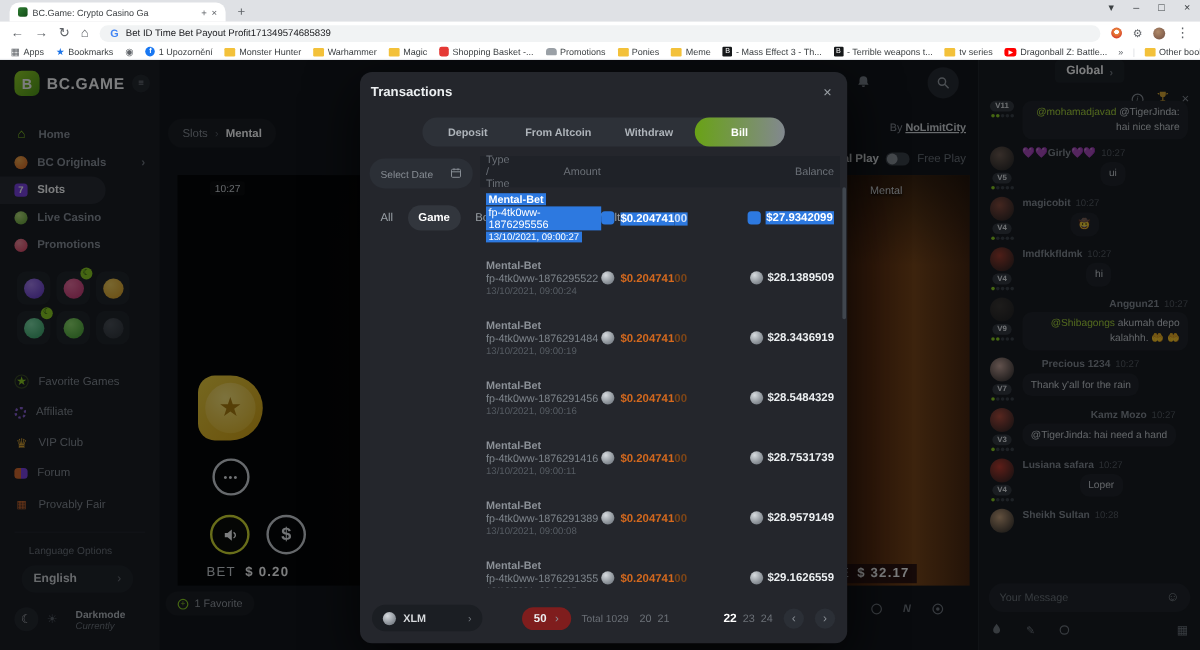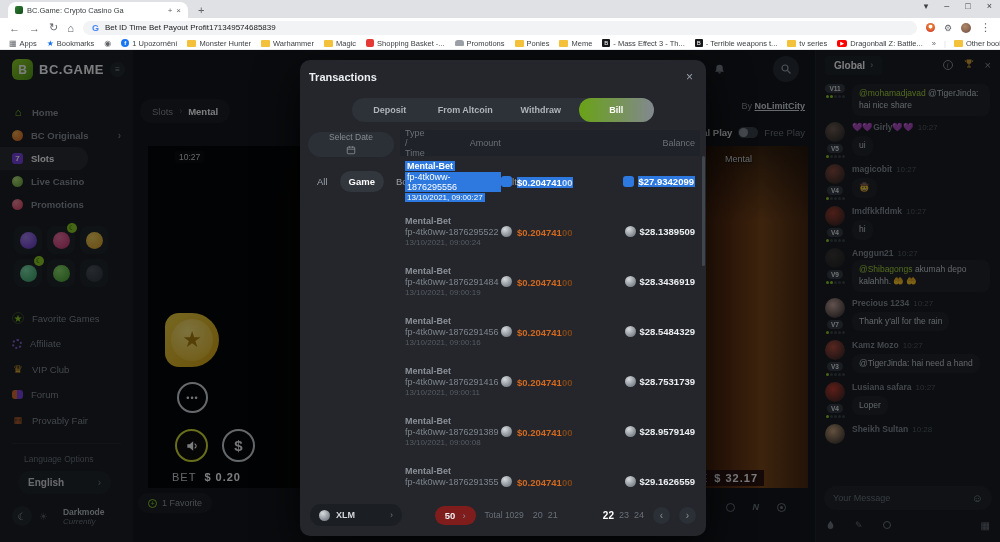--- a/index.html
+++ b/index.html
@@ -102,27 +102,27 @@
   .balance-chip b{color:#fff;margin-left:6px;}
   .under-icons{position:absolute;right:22px;bottom:-24px;display:flex;gap:18px;align-items:center;color:#6f757c;}
   .ui-ring{width:9px;height:9px;border:1px solid #6f757c;border-radius:50%;display:inline-block;}
   .ui-n{font-size:9px;font-style:italic;font-weight:bold;color:#6f757c;}
   .ui-target{width:9px;height:9px;border:1px solid #6f757c;border-radius:50%;display:inline-flex;align-items:center;justify-content:center;}
   .ui-target i{width:3px;height:3px;background:#6f757c;border-radius:50%;}
   .fav-pill{position:absolute;left:5px;top:443px;height:20px;background:#17191e;border-radius:11px;display:flex;align-items:center;gap:5px;padding:0 10px;font-size:9px;color:#969ba1;}
   .fav-ic{width:9px;height:9px;border:1px solid #8ccf1f;border-radius:50%;color:#8ccf1f;font-size:7px;line-height:8px;text-align:center;}
   
   .chat{position:absolute;right:0;top:0;width:185px;height:492px;background:#15171c;border-left:1px solid #1f2227;}
-  .chat-head{height:30px;display:flex;align-items:center;padding:0 9px;gap:5px;}
+  .chat-head{height:30px;display:flex;align-items:center;padding:0 9px;gap:5px;flex-direction:column;}
   .chat-tab{background:#1d2025;padding:4px 9px;border-radius:4px;color:#fff;font-weight:bold;font-size:10px;display:flex;align-items:center;gap:5px;}
   .chat-tab i{color:#6f757c;font-style:normal;font-size:9px;}
   .chat-head-icons{margin-left:auto;display:flex;gap:10px;align-items:center;}
   .info-ic{width:10px;height:10px;border:1px solid #8b9097;border-radius:50%;color:#8b9097;font-size:7px;line-height:9px;text-align:center;font-style:italic;}
   .chat-close{color:#8b9097;font-size:11px;}
-  .chat-msgs{position:absolute;top:32px;left:0;right:0;bottom:64px;padding:2px 8px;overflow:hidden;}
+  .chat-msgs{position:absolute;top:32px;left:0;right:0;bottom:64px;padding:2px 8px;overflow:hidden;text-align:right;}
   .msg{display:flex;gap:6px;margin-bottom:6px;}
   .msg-side{width:22px;display:flex;flex-direction:column;align-items:center;gap:2px;flex:none;}
   .avatar{width:20px;height:20px;border-radius:50%;}
   .vbadge{background:#34383e;border-radius:6px;color:#e3e6e9;font-size:6.5px;font-weight:bold;padding:1px 4px;}
   .dots{display:flex;gap:1px;}
   .dot{width:3px;height:3px;border-radius:50%;background:#3a3f45;display:inline-block;}
   .dot.on{background:#8ccf1f;}
   .msg-head{font-size:8.5px;color:#878d94;font-weight:bold;margin-bottom:2px;}
   .msg-time{color:#565b61;margin-left:4px;font-weight:normal;font-size:8px;}
   .msg-bubble{background:#1e2126;border-radius:8px;padding:4px 7px;color:#c9cdd2;font-size:8.5px;display:inline-block;max-width:138px;line-height:1.4;}
@@ -134,21 +134,21 @@
   .tool-ring{width:8px;height:8px;border:1px solid #6f757c;border-radius:50%;display:inline-block;}
   
   .overlay{position:absolute;inset:0;background:rgba(3,5,8,.52);z-index:40;}
   .modal{position:absolute;left:300px;top:10px;width:406px;height:476px;background:#24262c;border-radius:10px;z-index:50;box-shadow:0 14px 44px rgba(0,0,0,.75);}
   .m-title{position:absolute;left:9px;top:11px;font-size:11px;font-weight:bold;color:#eceff1;}
   .m-close{position:absolute;right:13px;top:10px;color:#9aa0a6;font-size:12px;}
   .m-tabs{position:absolute;left:52px;top:38px;width:302px;height:24px;background:#2d3138;border-radius:13px;display:flex;align-items:center;}
   .m-tab{flex:1;text-align:center;font-size:9px;font-weight:bold;color:#aeb4ba;height:24px;line-height:24px;border-radius:13px;}
   .m-tab.active{background:linear-gradient(90deg,#69a216,#82888f);color:#fff;}
   .m-left{position:absolute;left:8px;top:72px;width:86px;}
-  .select-date{height:25px;background:#2b2f36;border-radius:13px;display:flex;align-items:center;justify-content:space-between;padding:0 9px;color:#878d94;font-size:8.5px;flex-direction:column;}
+  .select-date{height:25px;background:#2b2f36;border-radius:13px;display:flex;align-items:center;justify-content:space-between;padding:0 9px;color:#878d94;font-size:8.5px;}
   .filters{margin-top:14px;display:flex;gap:3px;}
   .filter{padding:5px 9px;color:#9aa0a6;font-size:9.5px;border-radius:12px;}
   .filter.active{background:#32363d;color:#fff;width:55px;font-weight:bold;}
   .m-table{position:absolute;left:100px;top:70px;right:6px;bottom:46px;}
   .thead{height:26px;background:#1f2228;display:flex;align-items:center;font-size:9px;color:#6b7077;padding:0 5px;gap:45px;}
   .c1{flex:1;}.c2{width:100px;}.c3{width:94px;text-align:right;}
   .rows{position:absolute;top:26px;left:0;right:0;bottom:0;overflow:hidden;}
   .trow{height:50px;display:flex;align-items:center;padding:0 5px;}
   .trow-left{flex:1;display:flex;flex-direction:column;gap:1px;align-items:flex-start;}
   .r-type{font-size:9px;color:#8b9097;font-weight:bold;}

